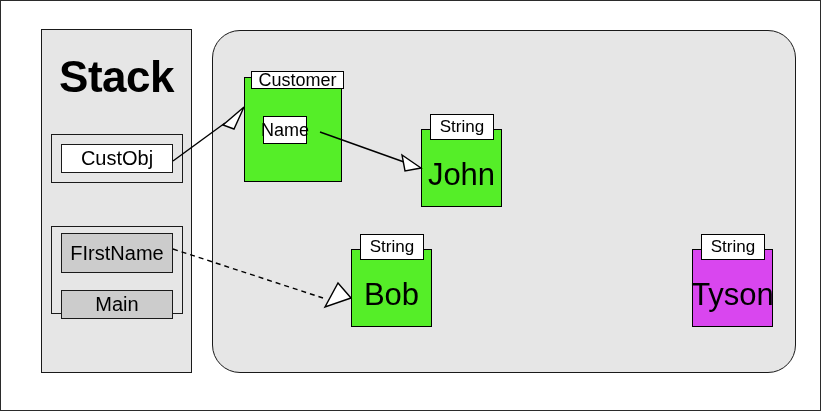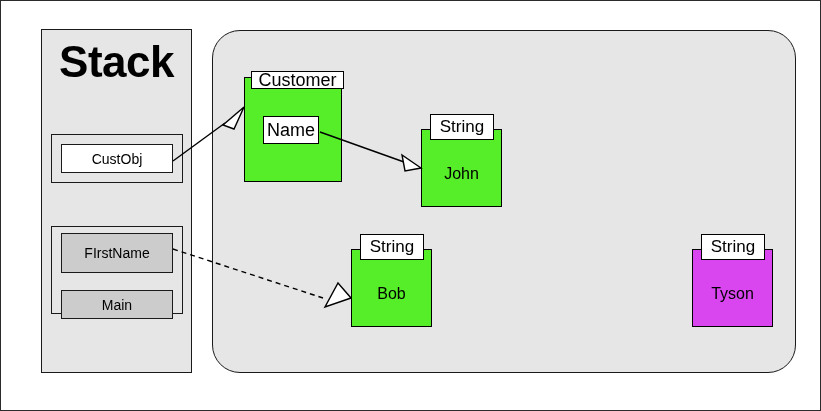--- a/index.html
+++ b/index.html
@@ -22,21 +22,21 @@
   .abs { position: absolute; box-sizing: border-box; }
 
   
   #stack-panel {
     left: 40px; top: 28px;
     width: 151px; height: 344px;
     background: #e6e6e6;
     border: 1px solid #1a1a1a;
   }
   #stack-title {
-    left: 40px; top: 32px;
+    left: 40px; top: 47px;
     width: 151px; height: 58px;
     font-size: 44px;
     font-weight: bold;
     color: #000;
     display: flex;
     align-items: center;
     justify-content: center;
     letter-spacing: -0.5px;
   }
 
@@ -45,21 +45,21 @@
     border: 1px solid #1a1a1a;
   }
   #frame-custobj { left: 50px; top: 133px; width: 132px; height: 49px; }
   #frame-main    { left: 50px; top: 225px; width: 132px; height: 88px; }
 
   .slot {
     border: 1px solid #1a1a1a;
     display: flex;
     align-items: center;
     justify-content: center;
-    font-size: 14px;
+    font-size: 20px;
     color: #000;
   }
   .slot-white { background: #ffffff; }
   .slot-grey  { background: #cccccc; }
 
   #slot-custobj   { left: 60px; top: 143px; width: 112px; height: 29px; }
   #slot-firstname { left: 60px; top: 232px; width: 112px; height: 40px; }
   #slot-mainframe { left: 60px; top: 289px; width: 112px; height: 29px; }
 
   
@@ -96,31 +96,31 @@
     background: #ffffff;
     border: 1px solid #000;
     display: flex;
     align-items: center;
     justify-content: center;
     font-size: 18px;
     color: #000;
     padding: 0 6px;
   }
   .obj-value {
-    font-size: 16px;
+    font-size: 31px;
     color: #000;
     line-height: 1;
     margin-top: 12px;
   }
 
   
   #customer-body  { left: 243px; top: 76px;  width: 98px;  height: 105px; }
   #customer-label { left: 250px; top: 70px;  width: 93px;  height: 18px; }
   #customer-field-name {
-    left: 262px; top: 115px; width: 56px; height: 28px;
+    left: 262px; top: 115px; width: 44px; height: 28px;
     background: #ffffff; border: 1px solid #000;
     display: flex; align-items: center; justify-content: center;
     font-size: 18px; color: #000;
   }
 
   
   #john-body   { left: 420px; top: 128px; width: 81px;  height: 78px; }
   #john-label  { left: 429px; top: 113px; width: 64px;  height: 26px; font-size: 17px; }
 
   

